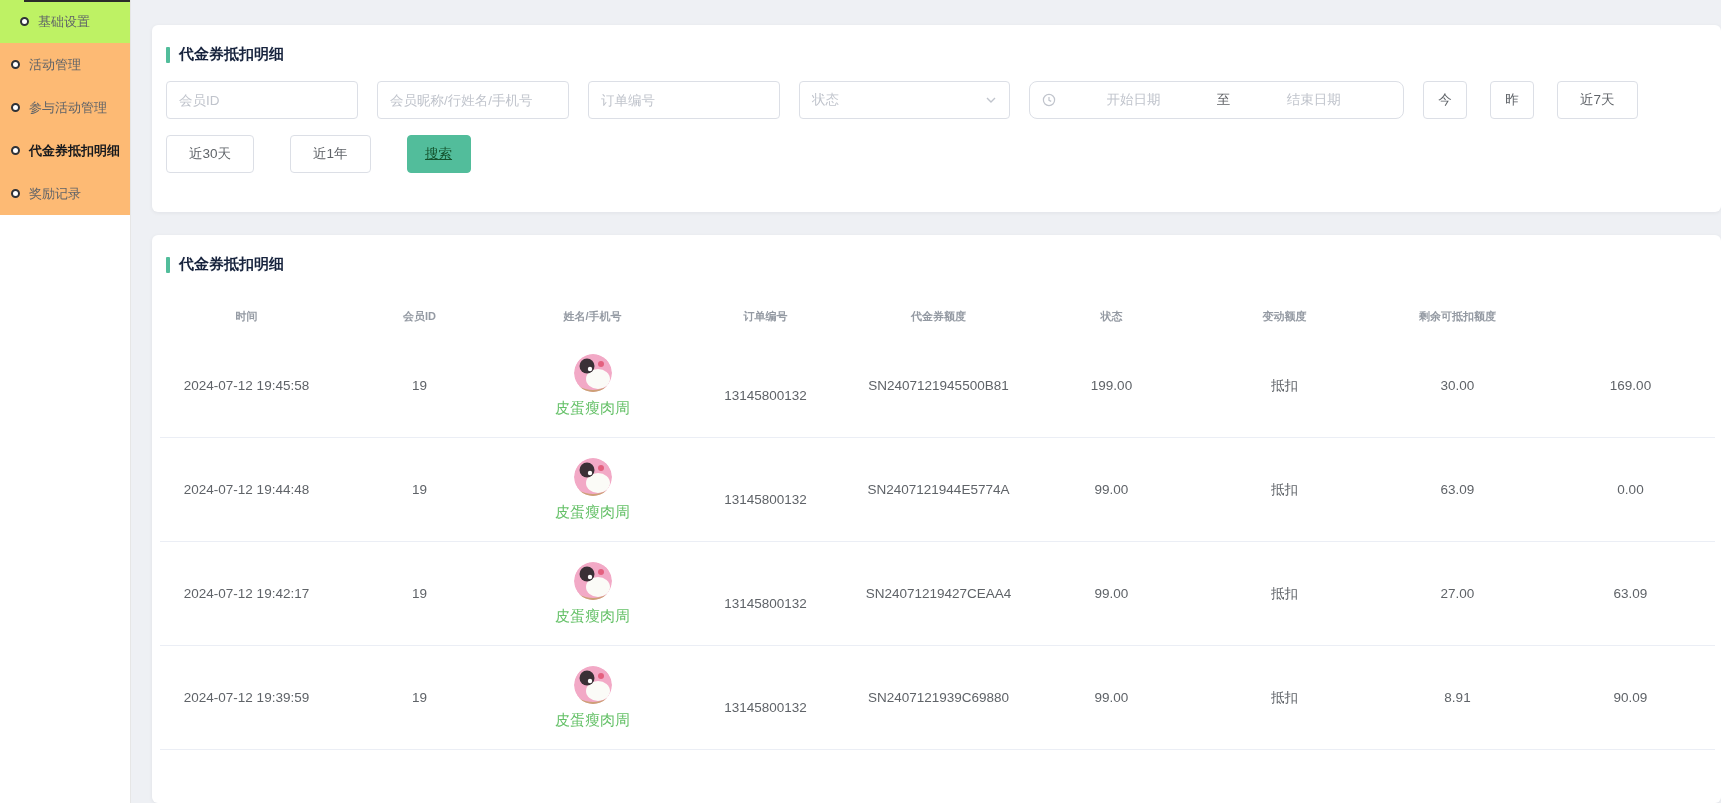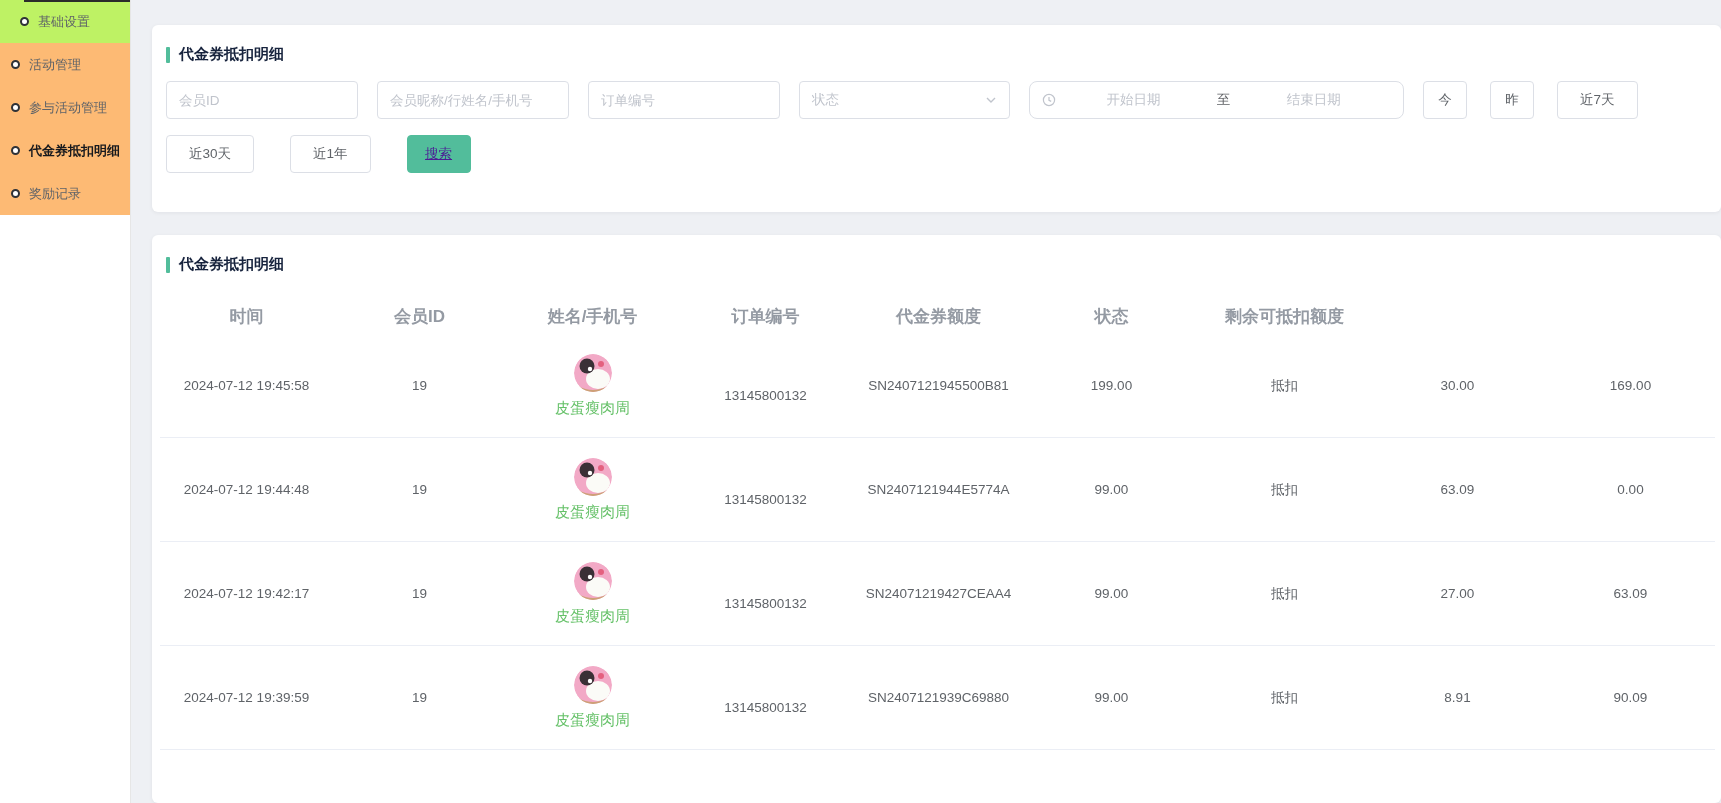--- a/index.html
+++ b/index.html
@@ -63,33 +63,33 @@
   .daterange .sep { color:#606266; font-size:13.5px; padding:0 6px; }
   .btn {
     height:38px; padding:0 22px; border:1px solid #dcdfe6; border-radius:4px;
     background:#fff; color:#5f6368; font-size:13.5px; cursor:pointer;
     display:inline-flex; align-items:center; justify-content:center;
     font-family:inherit;
   }
   .btn.today, .btn.yesterday { width:44px; padding:0; }
   .btn.gap { margin-left:4px; }
   .btn.search {
-    background:#52bd9b; border-color:#52bd9b; color:#4c1d95; width:64px; padding:0;
+    background:#52bd9b; border-color:#52bd9b; color:#14532d; width:64px; padding:0;
     margin-left:4px;
     text-decoration:underline;
   }
   
   .grid-head, .grid-row {
     display:grid; grid-template-columns:repeat(9,173px);
     padding-left:8px;
   }
   .grid-head { margin-top:25px; height:35px; }
   .grid-head .hcell {
     display:flex; align-items:center; justify-content:center;
-    font-size:17px; font-weight:bold; color:#949aa3;
+    font-size:11px; font-weight:bold; color:#949aa3;
   }
   .grid-row { height:104px; border-bottom:1px solid #ebeef5; margin:0 6px 0 8px; padding-left:0; }
   .cell {
     display:flex; align-items:center; justify-content:center;
     font-size:13.5px; color:#5f6368; text-align:center;
   }
   .cell.phone { padding-top:20px; }
   .member-cell { flex-direction:column; gap:7px; }
   .member-cell .nick { color:#65c168; font-size:15px; cursor:pointer; }
   .avatar { width:38px; height:38px; border-radius:50%; overflow:hidden; flex:0 0 auto; }
@@ -167,20 +167,21 @@
     <span>代金券抵扣明细</span>
   </div>
 
   <div class="grid-head">
     <div class="hcell">时间</div>
     <div class="hcell">会员ID</div>
     <div class="hcell">姓名/手机号</div>
     <div class="hcell">订单编号</div>
     <div class="hcell">代金券额度</div>
     <div class="hcell">状态</div>
+    <div class="hcell">变动额度</div>
     <div class="hcell">剩余可抵扣额度</div>
   </div>
 
   <div id="table-body">
   <div class="grid-row">
     <div class="cell">2024-07-12 19:45:58</div>
     <div class="cell">19</div>
     <div class="cell member-cell">
       <span class="avatar">
         <svg width="38" height="38" viewBox="0 0 38 38">

